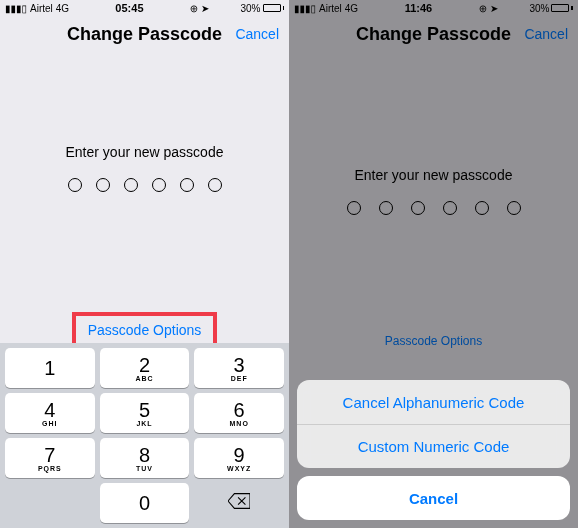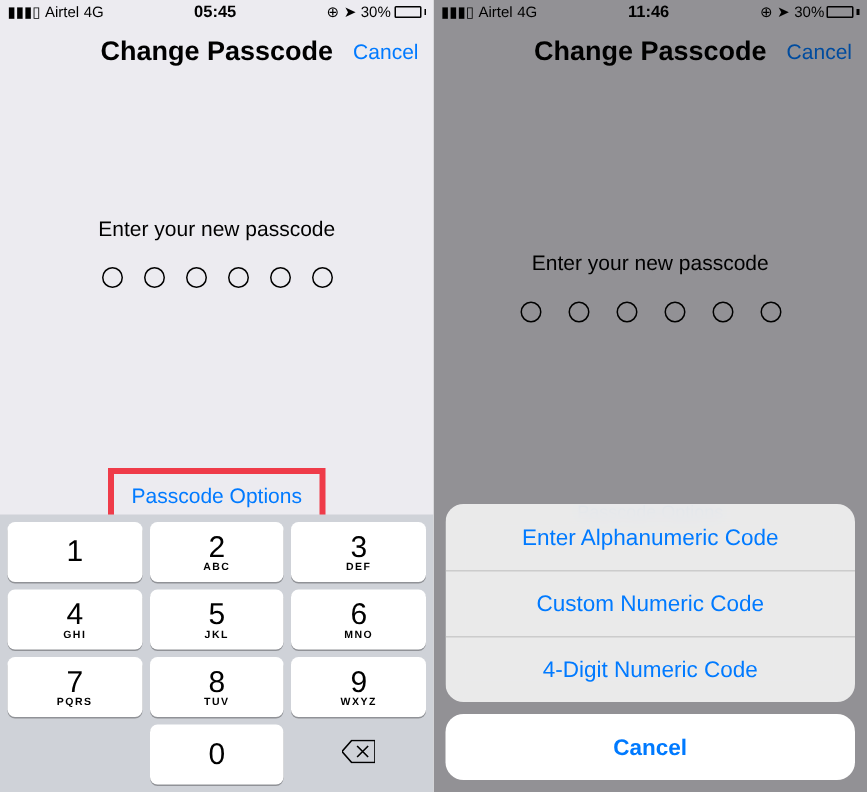--- a/index.html
+++ b/index.html
@@ -7,21 +7,21 @@
   .wrap { display: flex; width: 578px; height: 528px; }
   .phone { position: relative; height: 528px; overflow: hidden; }
   .phone.left { width: 289px; background: #ecebf0; }
   .phone.right { width: 289px; background: #ecebf0; }
 
   
   .status { height: 16px; font-size: 10px; display: flex; justify-content: space-between; align-items: center; padding: 0 5px; color: #000; }
   .status .grp { display: flex; align-items: center; gap: 3px; }
   .status .bars { display:inline-block; }
   .status .clock { font-weight:600; font-size:11px; }
-  .status .batt { display:flex; align-items:center; gap:2px; }
+  .status .batt { display:flex; align-items:center; gap:2px;margin-left:28px; }
   .battbox { width:18px; height:8px; border:1px solid #000; border-radius:1px; position:relative; }
   .battfill { background:#000; height:100%; width:30%; }
   .battnub { width:1.5px; height:4px; background:#000;}
 
   
   .nav { height: 36px; display:flex; align-items:center; justify-content:center; position:relative; border-bottom:0; }
   .nav-title { font-size: 18px; font-weight:600; color:#000; }
   .nav-cancel { position:absolute; right:10px; color:#007aff; font-size:14px; }
 
   
@@ -198,21 +198,20 @@
         <span class="dot"></span>
       </div>
     </div>
 
     <div class="opts">Passcode Options</div>
 
     <div class="dim"></div>
 
     <div class="sheet">
       <div class="sheet-group">
-        <div class="sheet-item">Enter Alphanumeric Code</div>
+        <div class="sheet-item">Cancel Alphanumeric Code</div>
         <div class="sheet-item">Custom Numeric Code</div>
-        <div class="sheet-item">4-Digit Numeric Code</div>
       </div>
       <div class="sheet-cancel">Cancel</div>
     </div>
   </div>
 
 </div>
 
 </body></html>

